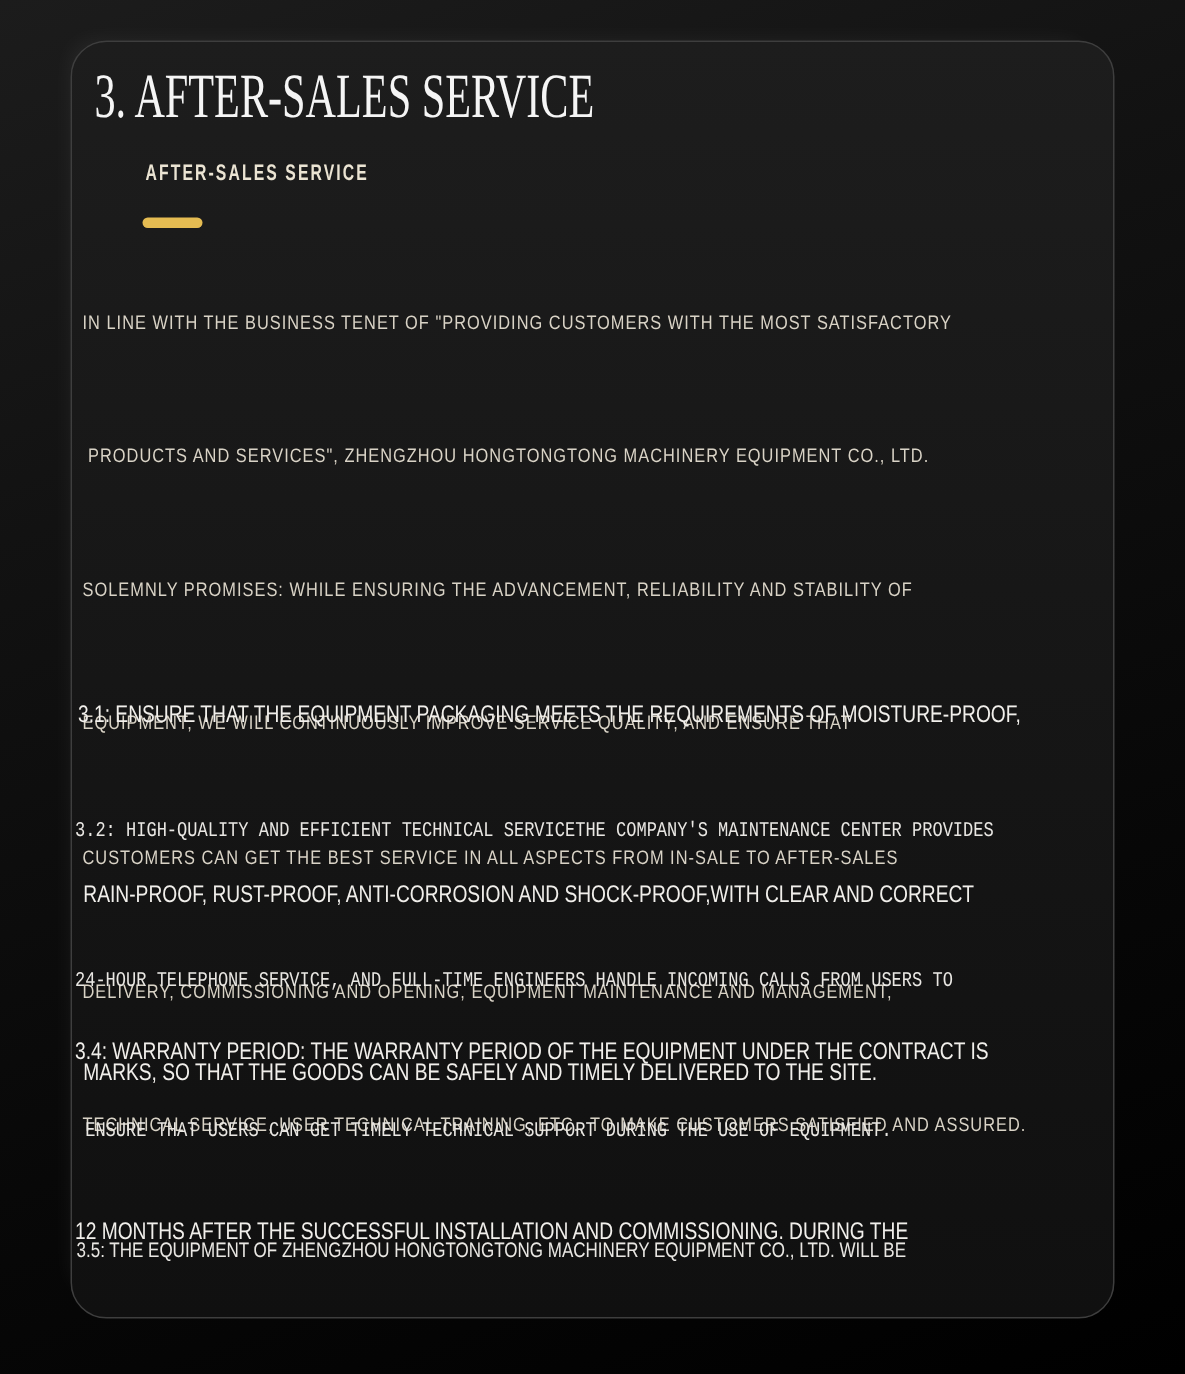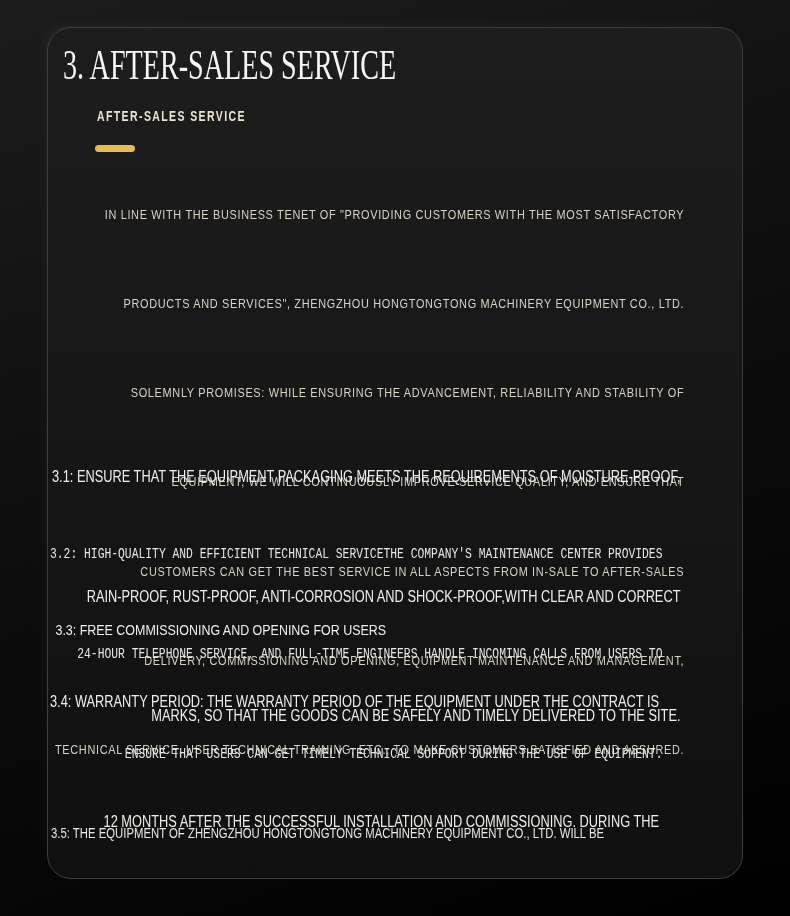--- a/index.html
+++ b/index.html
@@ -7,21 +7,20 @@
     padding: 0;
     background: #000;
   }
   .page {
     position: relative;
     width: 790px;
     height: 916px;
     overflow: hidden;
     background: linear-gradient(160deg, #1c1c1c 0%, #121212 30%, #070707 70%, #000 100%);
     font-family: "Liberation Sans", sans-serif;
-    text-align: right;
   }
   .panel {
     position: absolute;
     left: 47px;
     top: 27px;
     width: 694px;
     height: 850px;
     border: 1px solid #3e3e3e;
     border-radius: 24px;
     background: linear-gradient(180deg, #1d1d1d 0%, #161616 50%, #101010 100%);
@@ -147,23 +146,20 @@
     <div class="line"> RAIN-PROOF, RUST-PROOF, ANTI-CORROSION AND SHOCK-PROOF,WITH CLEAR AND CORRECT</div>
     <div class="line"> MARKS, SO THAT THE GOODS CAN BE SAFELY AND TIMELY DELIVERED TO THE SITE.</div>
   </div>
 
   <div class="textblock sec-32">
     <div class="line">3.2: HIGH-QUALITY AND EFFICIENT TECHNICAL SERVICETHE COMPANY'S MAINTENANCE CENTER PROVIDES</div>
     <div class="line">24-HOUR TELEPHONE SERVICE, AND FULL-TIME ENGINEERS HANDLE INCOMING CALLS FROM USERS TO</div>
     <div class="line"> ENSURE THAT USERS CAN GET TIMELY TECHNICAL SUPPORT DURING THE USE OF EQUIPMENT.</div>
   </div>
 
-  <div class="textblock sec-33">
-    <div class="line"> 3.3: FREE COMMISSIONING AND OPENING FOR USERS</div>
-  </div>
 
   <div class="textblock sec-34">
     <div class="line">3.4: WARRANTY PERIOD: THE WARRANTY PERIOD OF THE EQUIPMENT UNDER THE CONTRACT IS</div>
     <div class="line">12 MONTHS AFTER THE SUCCESSFUL INSTALLATION AND COMMISSIONING. DURING THE</div>
     
     
   </div>
 
   <div class="textblock sec-35">
     <div class="line">3.5: THE EQUIPMENT OF ZHENGZHOU HONGTONGTONG MACHINERY EQUIPMENT CO., LTD. WILL BE</div>

